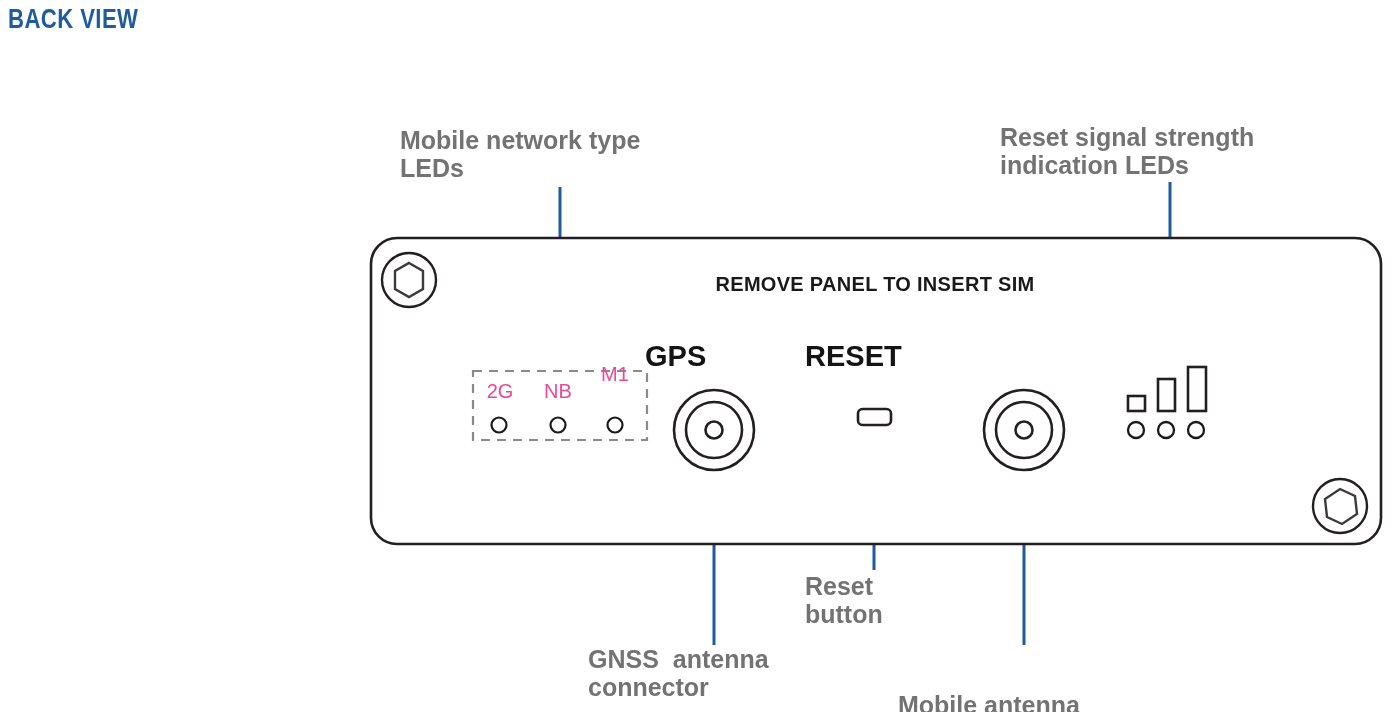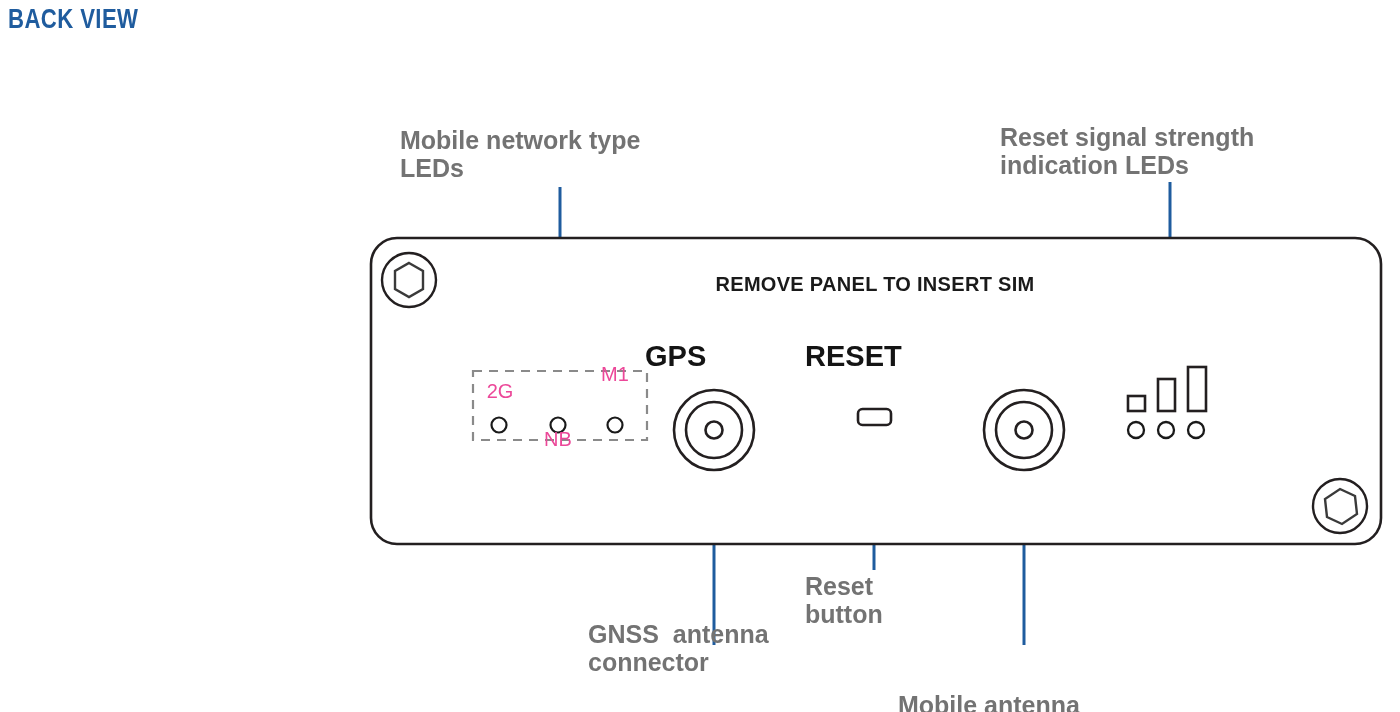--- a/index.html
+++ b/index.html
@@ -40,21 +40,21 @@
     font-family: "Liberation Sans", sans-serif;
     font-weight: bold;
     font-size: 25px;
     line-height: 1.12;
     text-align: left;
     white-space: pre;
   }
   #label-network-leds  { left: 400px;  top: 126px; width: 352px; }
   #label-signal-leds   { left: 1000px; top: 123px; width: 340px; }
   #label-reset-button  { left: 805px;  top: 572px; width: 140px; }
-  #label-gnss-conn     { left: 588px;  top: 620px; width: 264px; }
+  #label-gnss-conn     { left: 588px;  top: 645px; width: 264px; }
   #label-mobile-conn   { left: 898px;  top: 645px; width: 256px; margin-top: 46px; }
 
   
   #diagram-svg {
     position: absolute;
     left: 0;
     top: 0;
     width: 1400px;
     height: 712px;
   }
@@ -160,21 +160,21 @@
       <circle cx="1196" cy="430" r="8" fill="#ffffff" stroke="#1a1a1a" stroke-width="2.3"></circle>
     </g>
   </svg>
 
   <div class="silk" id="silk-sim">REMOVE PANEL TO INSERT SIM</div>
 
   <div class="port-label" id="port-label-gps">GPS</div>
   <div class="port-label" id="port-label-reset">RESET</div>
 
   <div class="led-tag" style="left:474px; top:380px; width:52px;">2G</div>
-  <div class="led-tag" style="left:532px; top:380px; width:52px;margin-top:48px;">NB</div>
+  <div class="led-tag" style="left:532px; top:380px; width:52px;">NB</div>
   <div class="led-tag" style="left:589px; top:363px; width:52px;">M1</div>
 
   <div class="callout" id="label-network-leds">Mobile network type
 LEDs</div>
 
   <div class="callout" id="label-signal-leds">Reset signal strength
 indication LEDs</div>
 
   <div class="callout" id="label-reset-button">Reset
 button</div>

